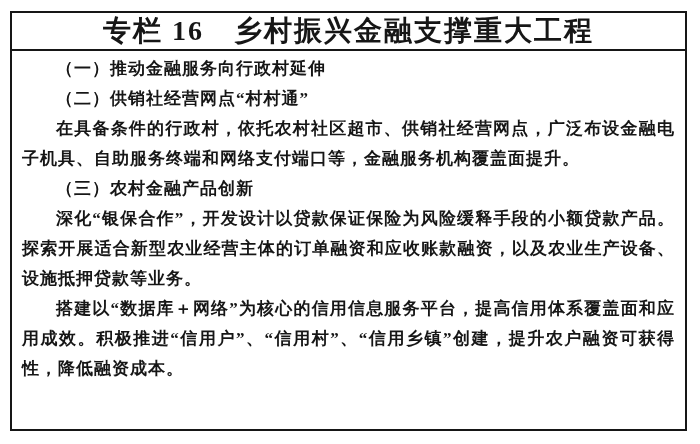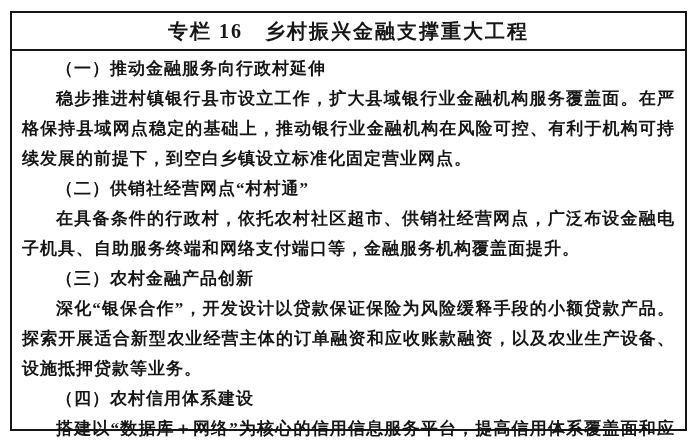--- a/index.html
+++ b/index.html
@@ -20,21 +20,21 @@
     border: 2px solid #161616;
     box-sizing: border-box;
     background: #ffffff;
   }
   .title-bar {
     height: 36px;
     border-bottom: 2px solid #161616;
     display: flex;
     align-items: center;
     justify-content: center;
-    font-size: 20px;
+    font-size: 28px;
     font-weight: bold;
     letter-spacing: 2px;
     white-space: pre;
   }
   .panel-body {
     padding: 3px 10px 0 10px;
     font-size: 17px;
     line-height: 30px;
   }
   .sec-heading {
@@ -53,25 +53,23 @@
 </style>
 </head>
 <body>
 
 <div class="panel">
   <div class="title-bar">专栏 16　乡村振兴金融支撑重大工程</div>
 
   <div class="panel-body">
 
     <p class="sec-heading">（一）推动金融服务向行政村延伸</p>
-    <p class="sec-para">稳步推进村镇银行县市设立工作，扩大县域银行业金融机构服务覆盖面。在严格保持县域网点稳定的基础上，推动银行业金融机构在风险可控、有利于机构可持续发展的前提下，到空白乡镇设立标准化固定营业网点。</p>
 
     <p class="sec-heading">（二）供销社经营网点“村村通”</p>
     <p class="sec-para">在具备条件的行政村，依托农村社区超市、供销社经营网点，广泛布设金融电子机具、自助服务终端和网络支付端口等，金融服务机构覆盖面提升。</p>
 
     <p class="sec-heading">（三）农村金融产品创新</p>
     <p class="sec-para">深化“银保合作”，开发设计以贷款保证保险为风险缓释手段的小额贷款产品。探索开展适合新型农业经营主体的订单融资和应收账款融资，以及农业生产设备、设施抵押贷款等业务。</p>
 
-    <p class="sec-heading">（四）农村信用体系建设</p>
     <p class="sec-para">搭建以“数据库＋网络”为核心的信用信息服务平台，提高信用体系覆盖面和应用成效。积极推进“信用户”、“信用村”、“信用乡镇”创建，提升农户融资可获得性，降低融资成本。</p>
 
   </div>
 </div>
 
 </body></html>

